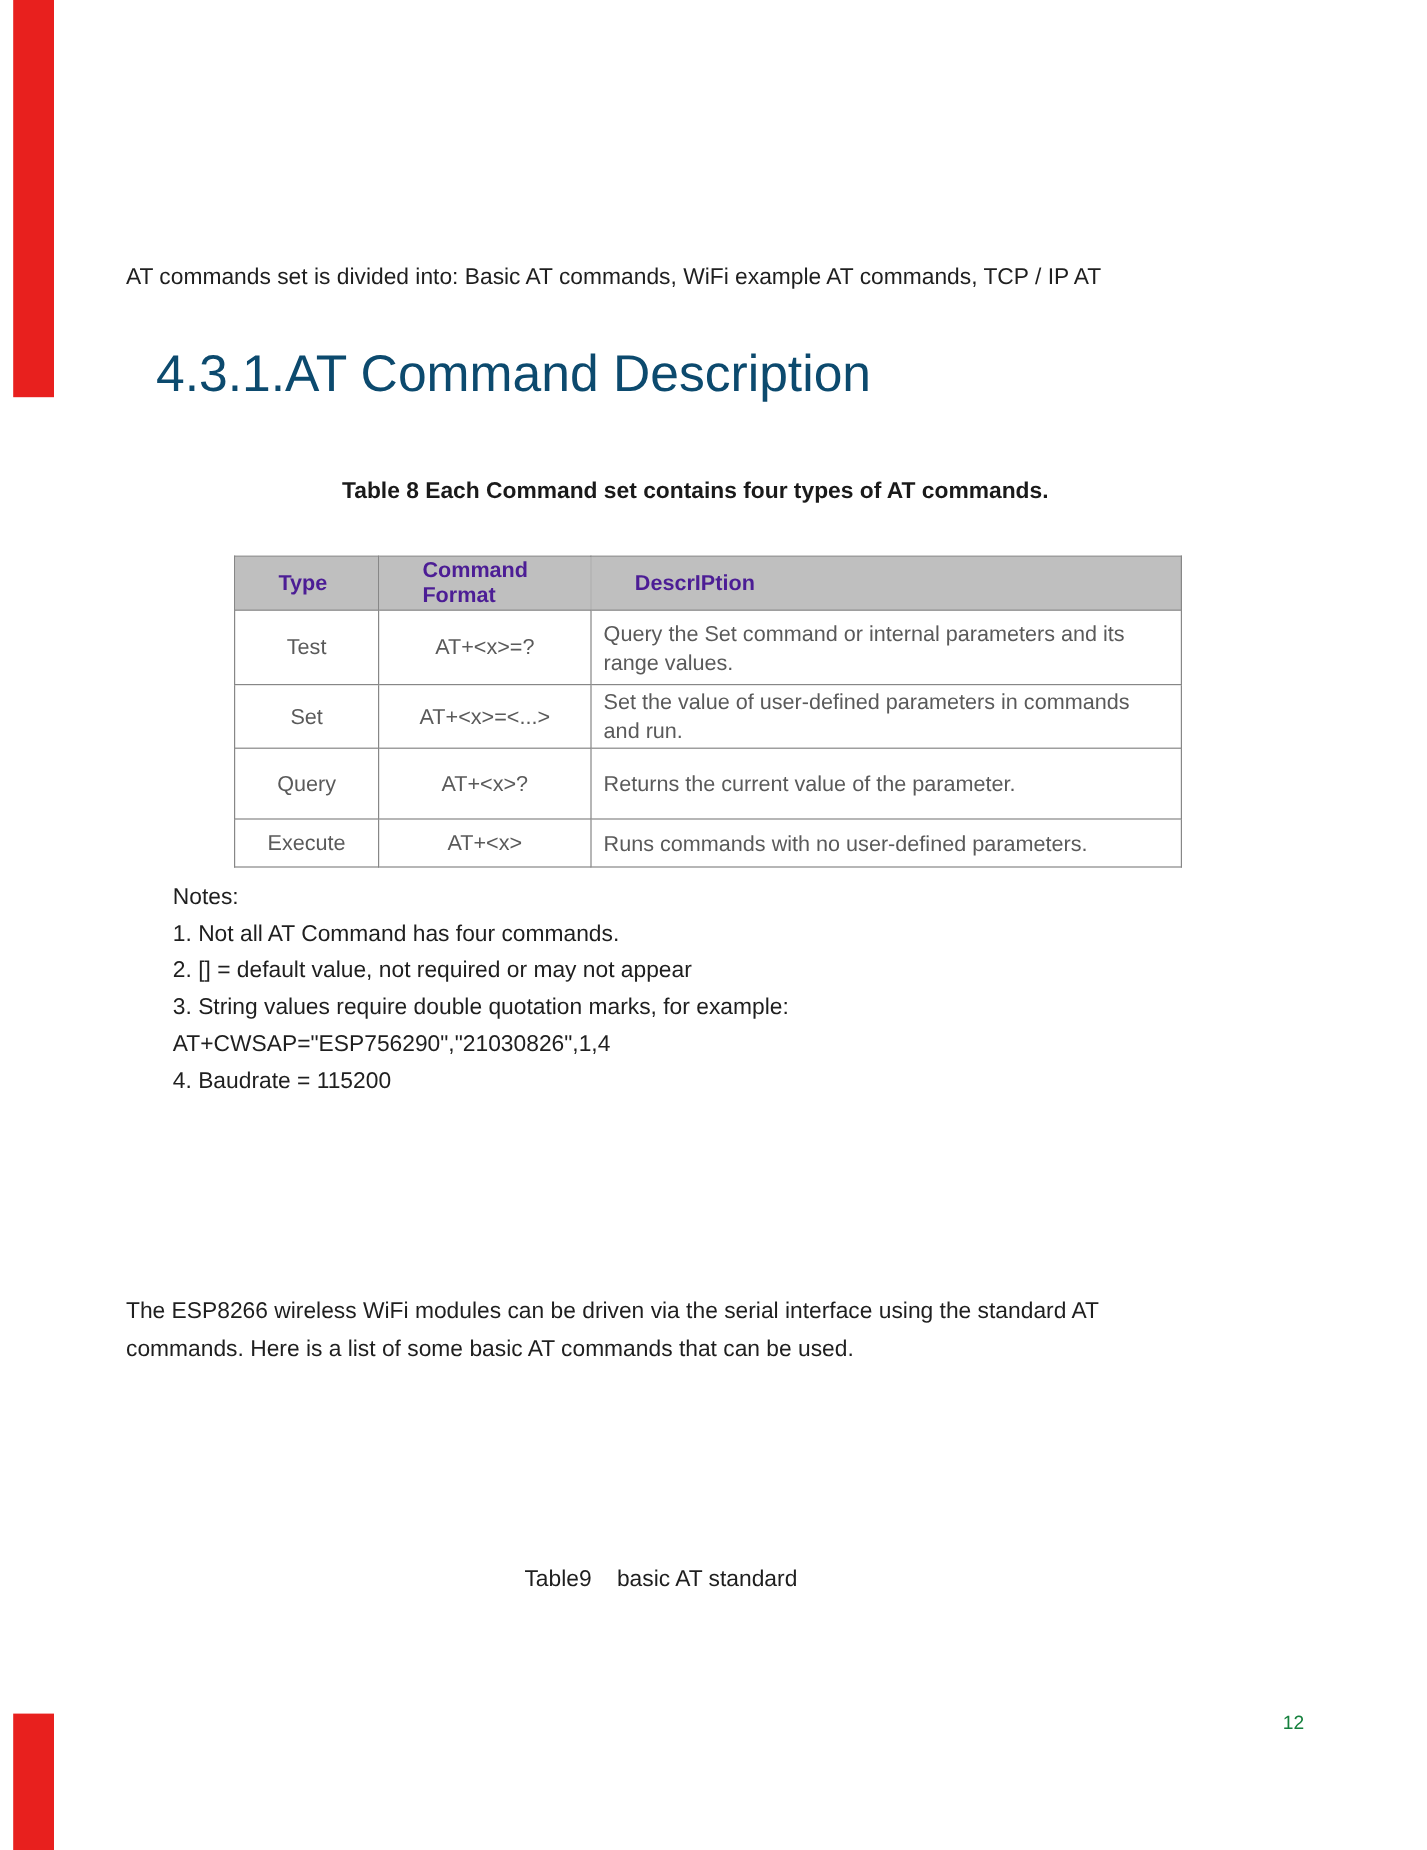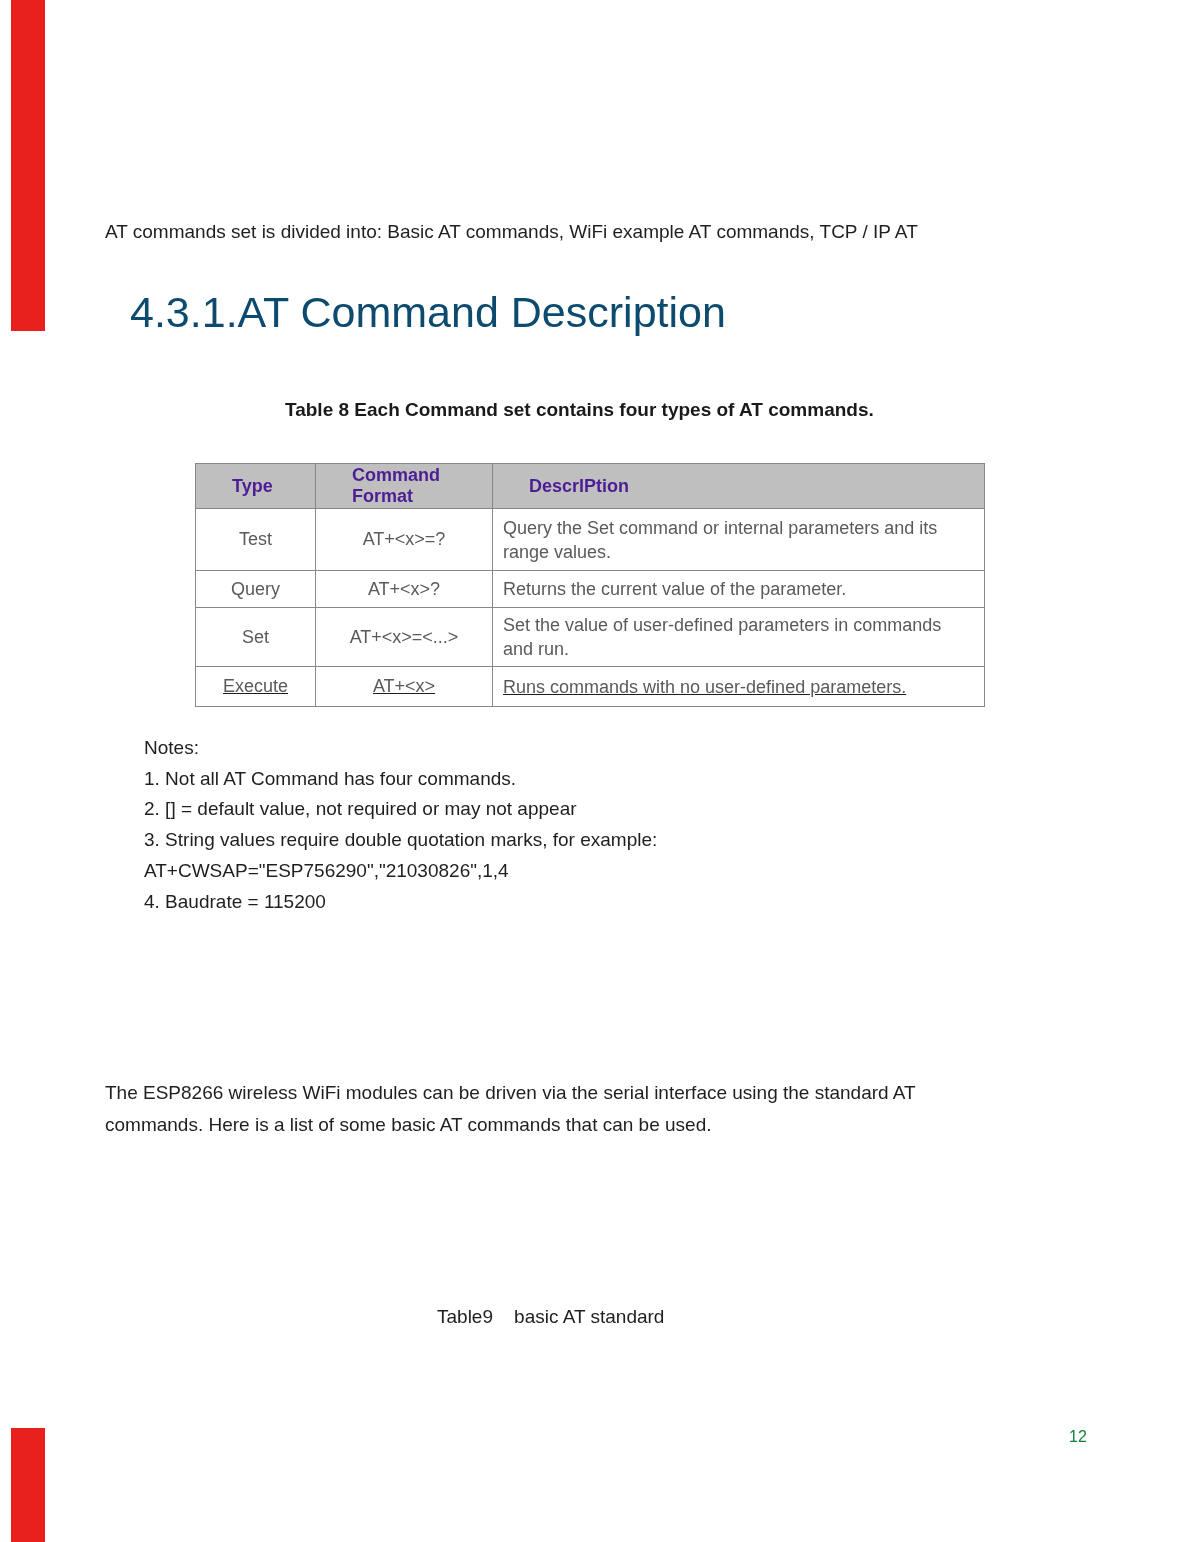--- a/index.html
+++ b/index.html
@@ -68,21 +68,21 @@
     font-size: 18px;
   }
   table.cmdtable th, table.cmdtable td {
     border: 1px solid #878787;
     overflow: hidden;
   }
   table.cmdtable thead tr { height: 37px; }
   table.cmdtable tbody tr:nth-child(1) { height: 62px; }
   table.cmdtable tbody tr:nth-child(2) { height: 37px; }
   table.cmdtable tbody tr:nth-child(3) { height: 59px; }
-  table.cmdtable tbody tr:nth-child(4) { height: 40px; text-decoration: underline; }
+  table.cmdtable tbody tr:nth-child(4) { height: 40px; }
   table.cmdtable th {
     background: #bfbfbf;
     color: #4c1d95;
     font-weight: 700;
     text-align: left;
     padding-left: 36px;
   }
   table.cmdtable td {
     color: #5a5a5a;
     font-weight: 400;
@@ -160,28 +160,28 @@
         <th>DescrIPtion</th>
       </tr>
     </thead>
     <tbody>
       <tr>
         <td class="c-center">Test</td>
         <td class="c-center">AT+&lt;x&gt;=?</td>
         <td class="c-desc">Query the Set command or internal parameters and its range values.</td>
       </tr>
       <tr>
+        <td class="c-center">Set</td>
+        <td class="c-center">AT+&lt;x&gt;=&lt;...&gt;</td>
+        <td class="c-desc">Set the value of user-defined parameters in commands and run.</td>
+      </tr>
+      <tr>
         <td class="c-center">Query</td>
         <td class="c-center">AT+&lt;x&gt;?</td>
         <td class="c-desc">Returns the current value of the parameter.</td>
-      </tr>
-      <tr>
-        <td class="c-center">Set</td>
-        <td class="c-center">AT+&lt;x&gt;=&lt;...&gt;</td>
-        <td class="c-desc">Set the value of user-defined parameters in commands and run.</td>
       </tr>
       <tr>
         <td class="c-center">Execute</td>
         <td class="c-center">AT+&lt;x&gt;</td>
         <td class="c-desc">Runs commands with no user-defined parameters.</td>
       </tr>
     </tbody>
   </table>
 
   <div class="notes">

